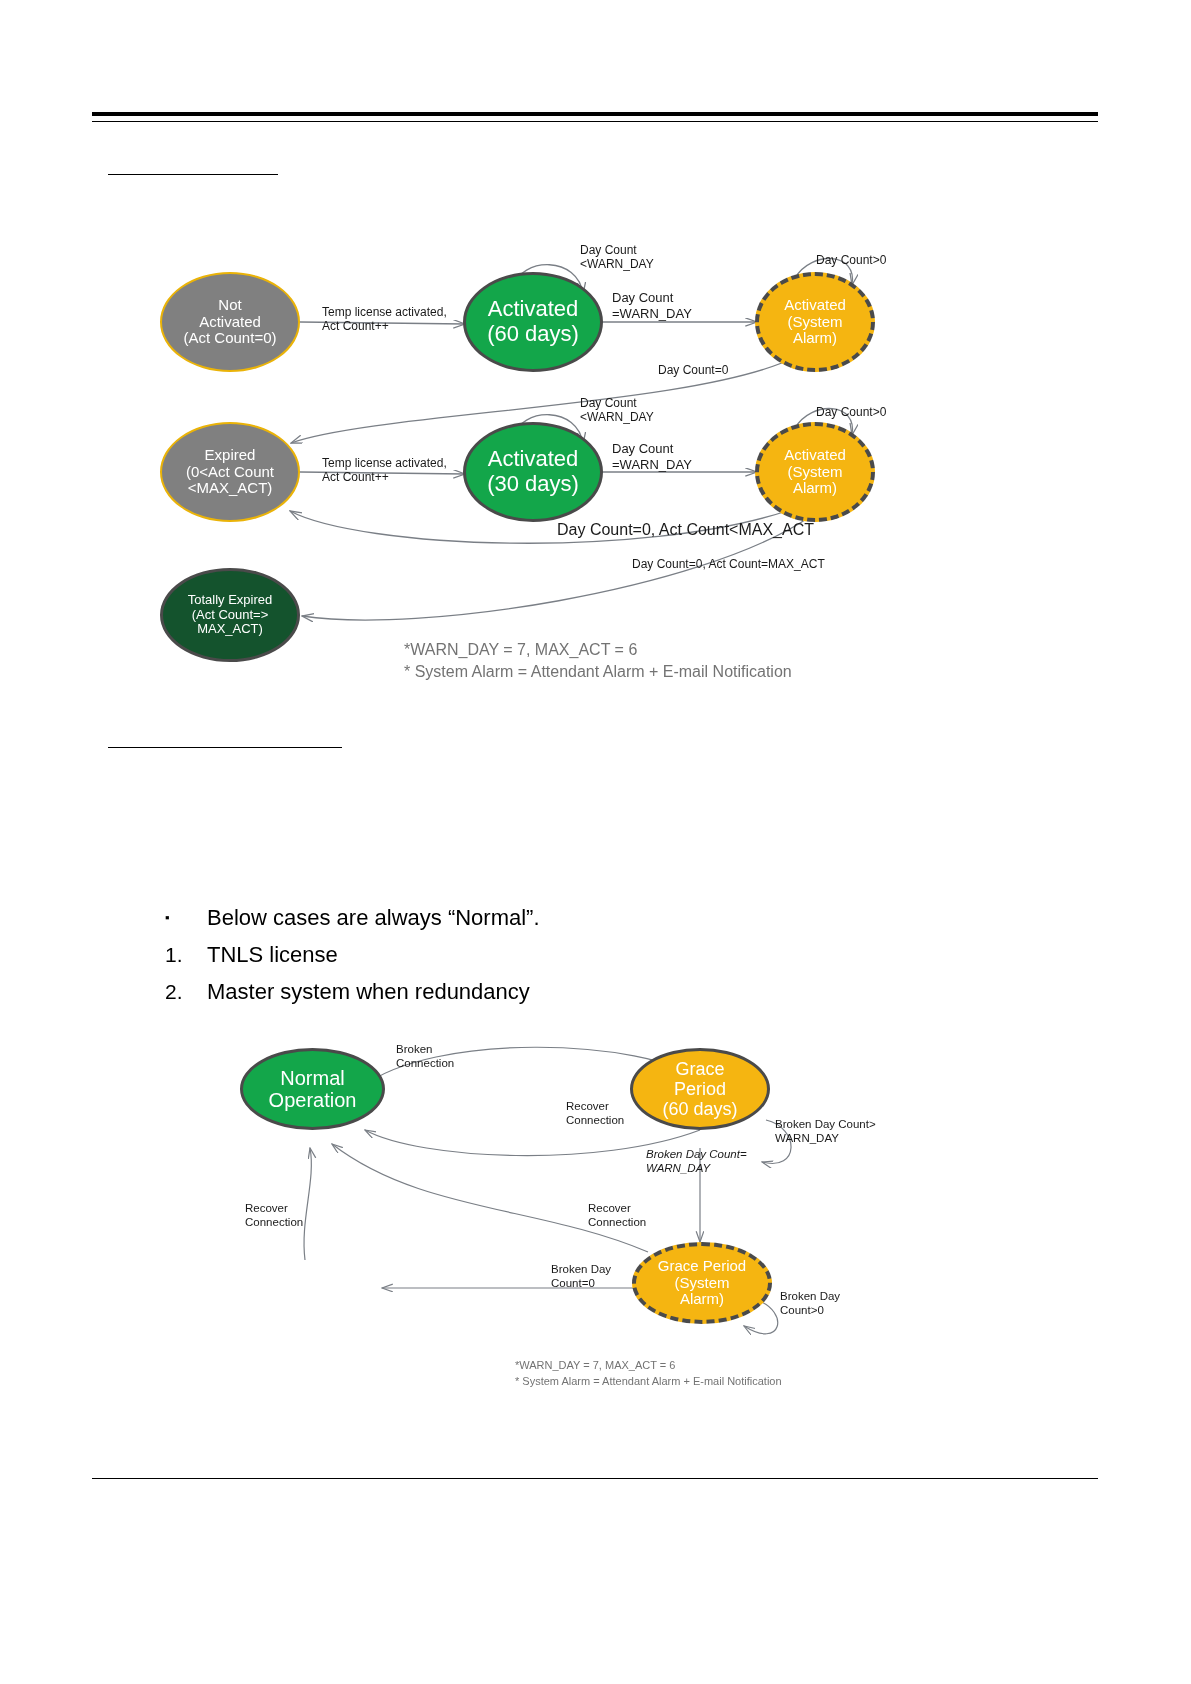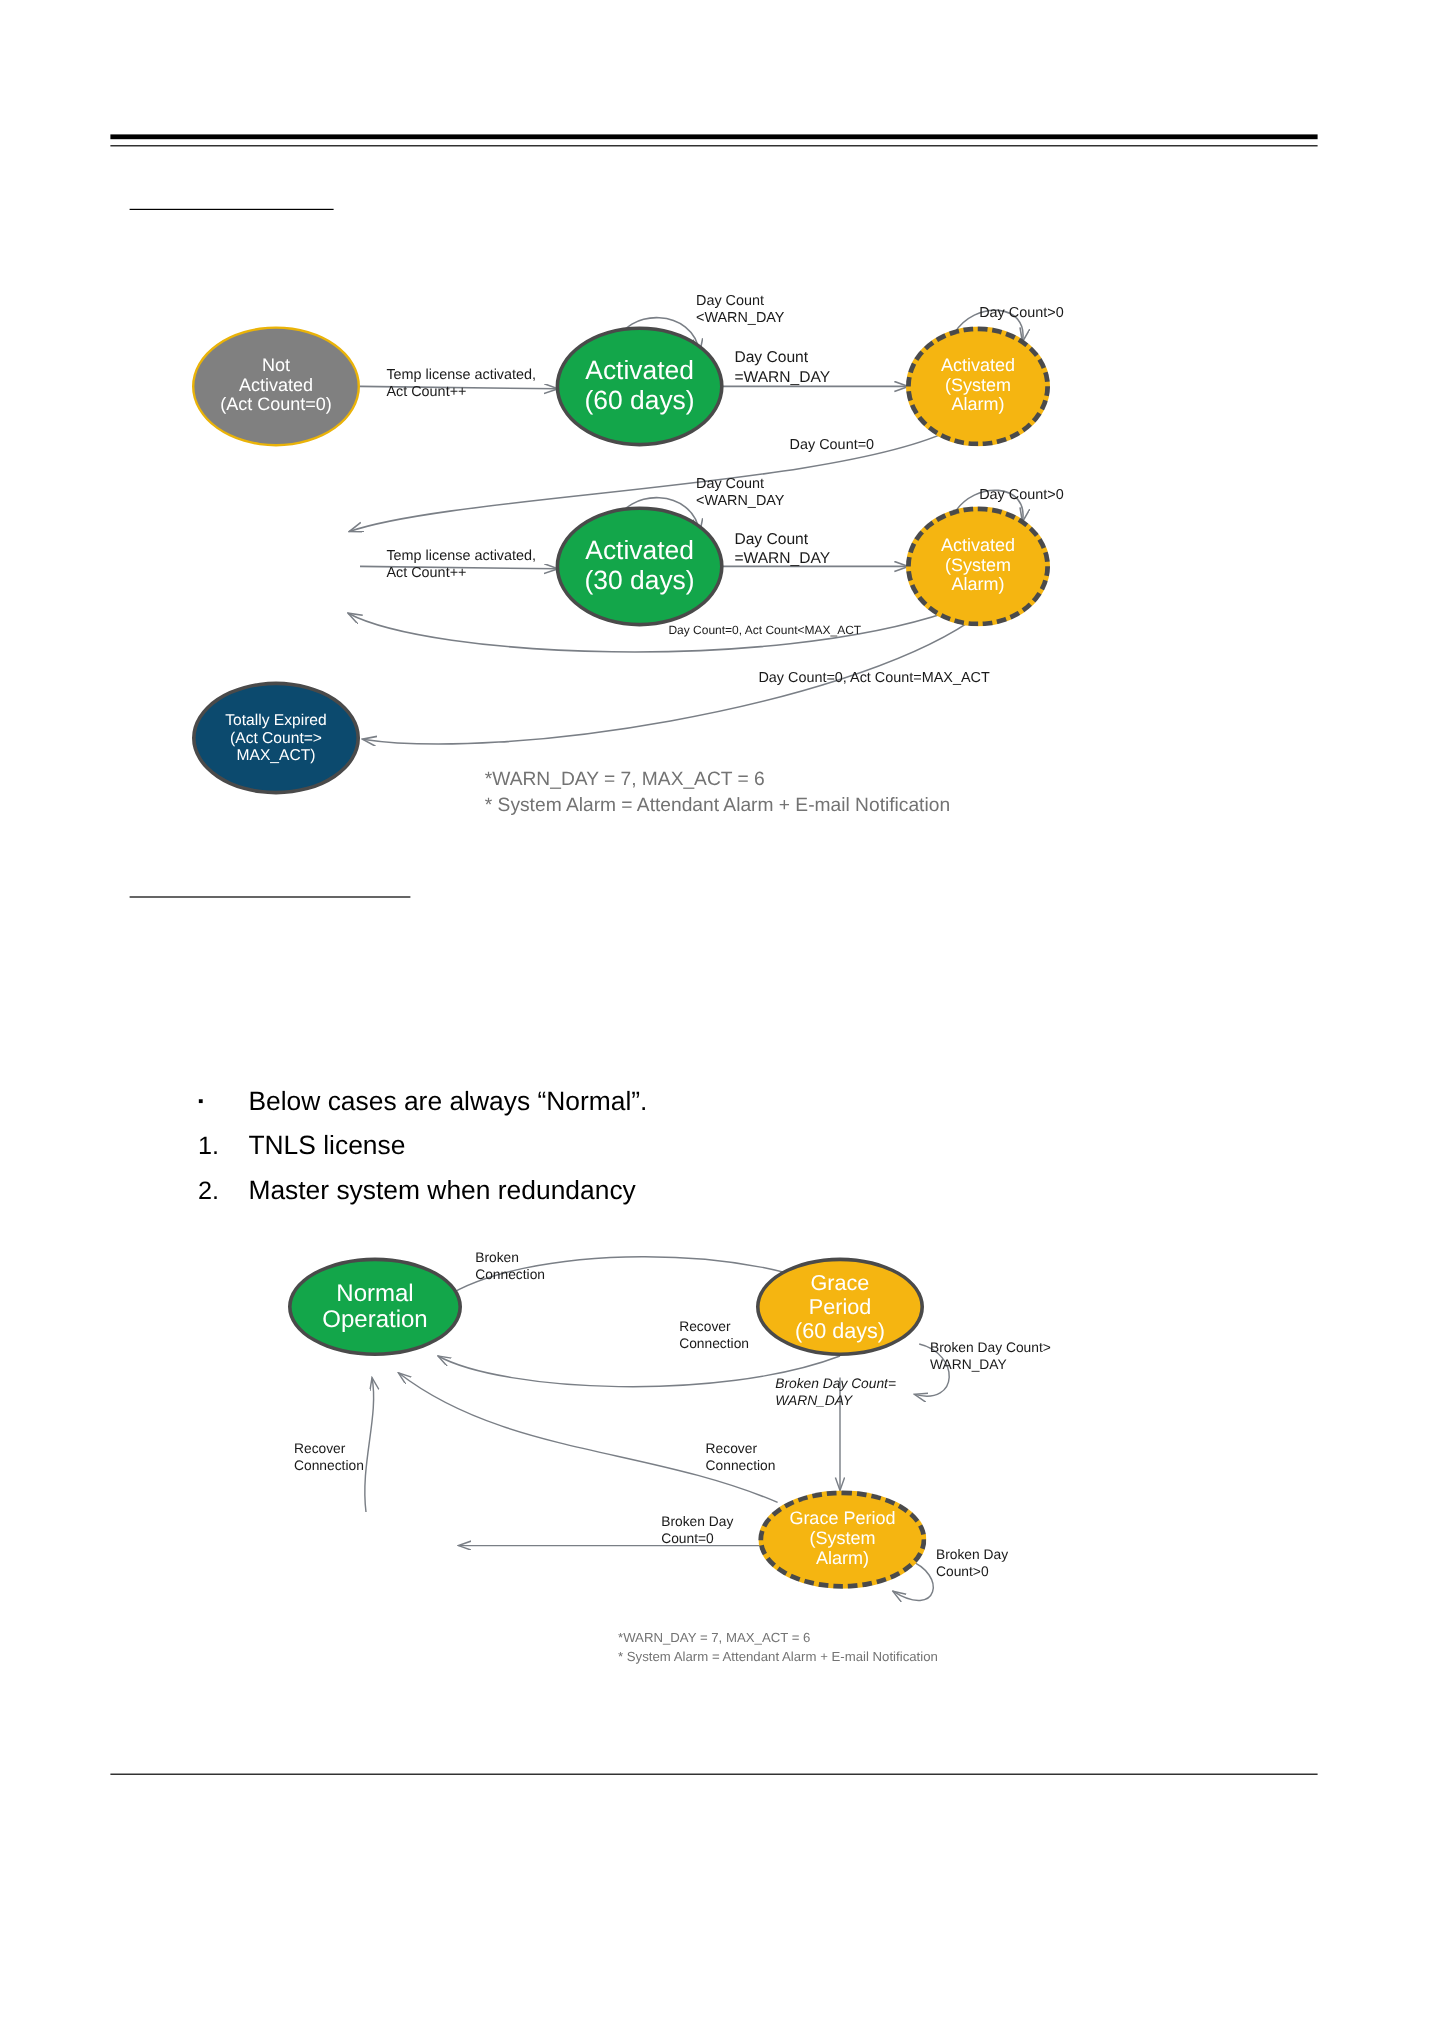--- a/index.html
+++ b/index.html
@@ -80,21 +80,21 @@
     border-radius: 50%;
     box-sizing: border-box;
     color: #fff;
     line-height: 1.12;
     white-space: pre-line;
     z-index: 3;
   }
   .node.gray   { background: #808080; border: 2px solid #eab308; }
   .node.green  { background: #13a64a; border: 3px solid #4a4a4a; }
   .node.amber  { background: #f5b511; border: 3px solid #4a4a4a; }
-  .node.red    { background: #0c4a6e; border: 3px solid #4a4a4a; }
+  .node.red    { background: #14532d; border: 3px solid #4a4a4a; }
   .node.dashed { border-style: dashed; border-width: 4px; border-color: #4a4a4a; }
 
   
   .edge-label {
     position: absolute;
     font-family: "Liberation Sans", sans-serif;
     color: #1a1a1a;
     line-height: 1.2;
     white-space: pre-line;
     z-index: 4;
@@ -187,20 +187,23 @@
 Activated
 (Act Count=0)</div>
 
     <div class="node green" id="d1-activated-60" style="left:463px; top:42px; width:140px; height:100px; font-size:22px;">Activated
 (60 days)</div>
 
     <div class="node amber dashed" id="d1-activated-alarm-1" style="left:755px; top:42px; width:120px; height:100px; font-size:15px;">Activated
 (System
 Alarm)</div>
 
+    <div class="node gray" id="d1-expired" style="left:160px; top:192px; width:140px; height:100px; font-size:15px;">Expired
+(0&lt;Act Count
+&lt;MAX_ACT)</div>
 
     <div class="node green" id="d1-activated-30" style="left:463px; top:192px; width:140px; height:100px; font-size:22px;">Activated
 (30 days)</div>
 
     <div class="node amber dashed" id="d1-activated-alarm-2" style="left:755px; top:192px; width:120px; height:100px; font-size:15px;">Activated
 (System
 Alarm)</div>
 
     <div class="node red" id="d1-totally-expired" style="left:160px; top:338px; width:140px; height:94px; font-size:13px;">Totally Expired
 (Act Count=&gt;
@@ -223,21 +226,21 @@
 Act Count++</div>
 
     <div class="edge-label" style="left:580px; top:166px; font-size:12px;">Day Count
 &lt;WARN_DAY</div>
 
     <div class="edge-label" style="left:612px; top:211px; font-size:13px;">Day Count
 =WARN_DAY</div>
 
     <div class="edge-label" style="left:816px; top:175px; font-size:12px;">Day Count&gt;0</div>
 
-    <div class="edge-label" style="left:557px; top:290px; font-size:10px;">Day Count=0, Act Count&lt;MAX_ACT</div>
+    <div class="edge-label" style="left:557px; top:290px; font-size:16px;">Day Count=0, Act Count&lt;MAX_ACT</div>
 
     <div class="edge-label" style="left:632px; top:327px; font-size:12px;">Day Count=0, Act Count=MAX_ACT</div>
   </div>
 
   <div class="footnote" id="footnote-1">*WARN_DAY = 7, MAX_ACT = 6
 * System Alarm = Attendant Alarm + E-mail Notification</div>
 
   <div id="body-text">
 
     <div class="text-line">

